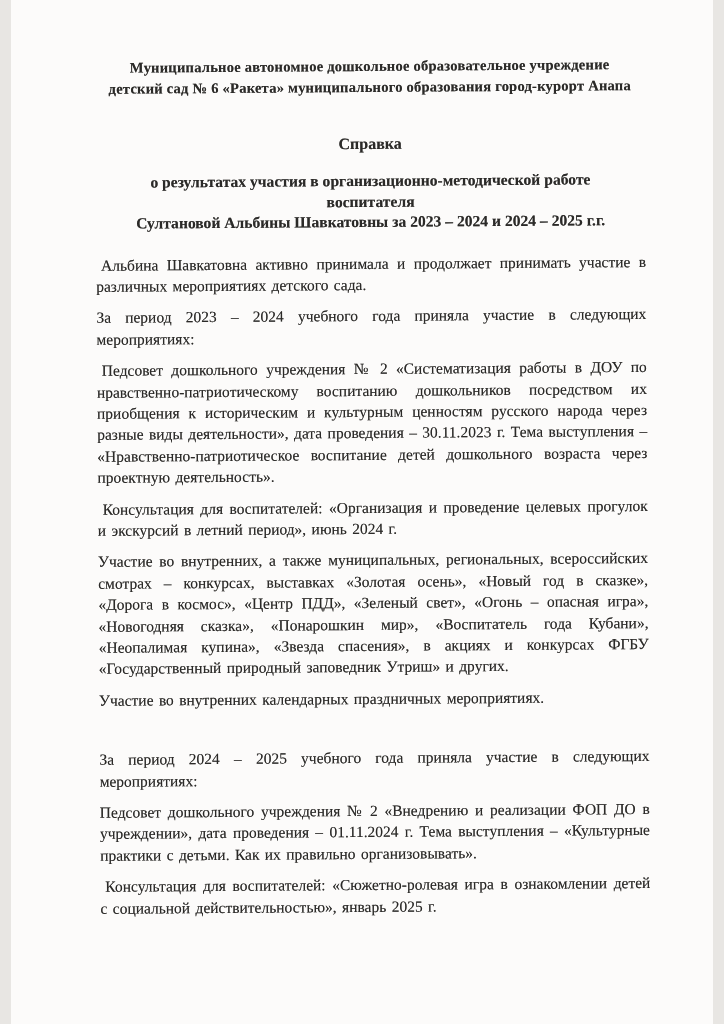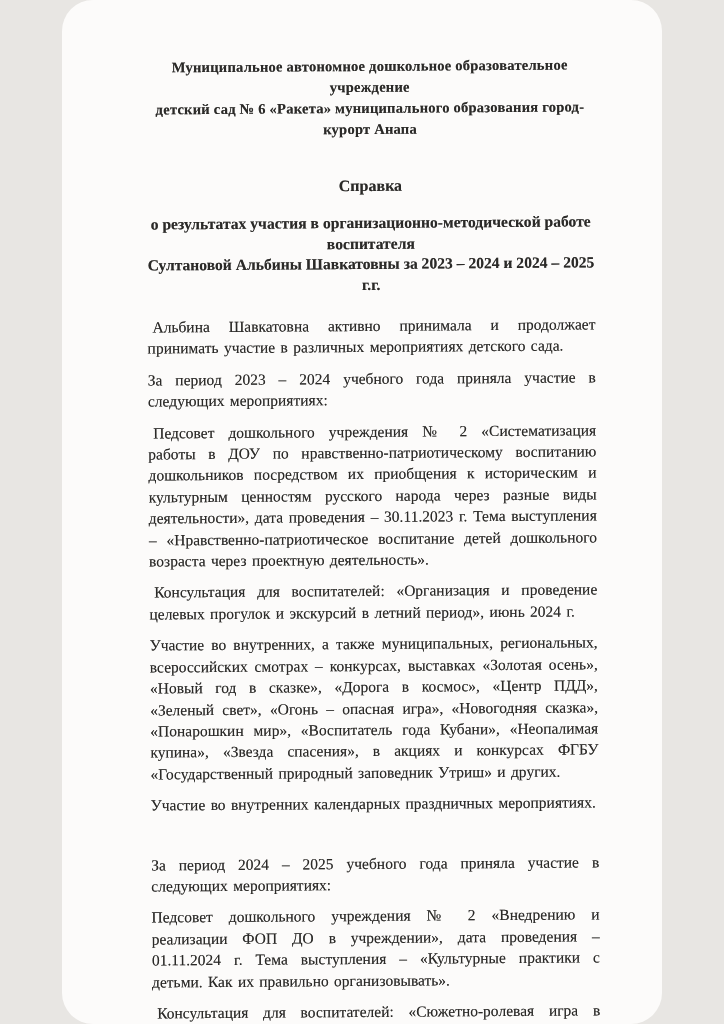--- a/index.html
+++ b/index.html
@@ -2,29 +2,28 @@
 <html lang="ru"><head>
 <meta charset="utf-8">
 <style>
   html, body {
     margin: 0;
     padding: 0;
     background: #e8e6e3;
   }
   .page {
     position: relative;
-    width: 600px;
+    width: 702px;
     height: 1024px;
     margin: 0 auto;
     background:
       radial-gradient(ellipse 120% 120% at 50% 45%, #fcfbfa 70%, #f5f3f0 100%);
     overflow: hidden;
     font-family: "Liberation Serif", "DejaVu Serif", serif;
     color: #2b2a28;
-    border-radius: 31px;
   }
   .content {
     position: absolute;
     top: 0; left: 0; right: 0; bottom: 0;
     padding: 56px 66px 0 86px;
     transform: rotate(-0.4deg);
     transform-origin: 50% 40%;
     text-shadow: 0 0 0.5px rgba(45,44,42,0.55);
   }
   .org-header {

